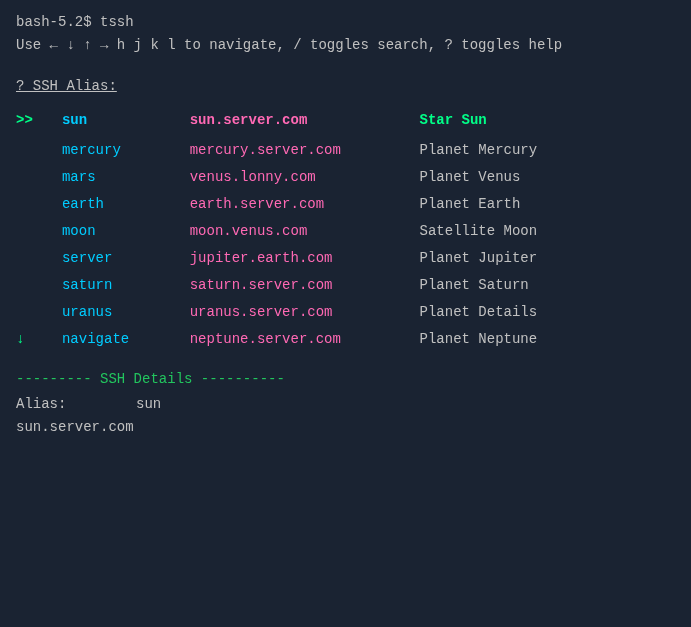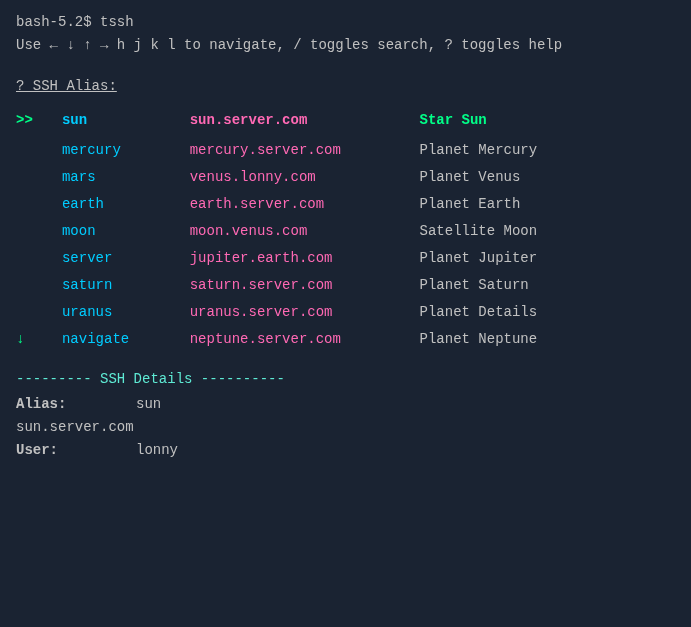--- a/index.html
+++ b/index.html
@@ -82,37 +82,36 @@
     .label-text {
       color: #c0c0c0;
     }
 
     .indicator-down {
       color: #00ff88;
       font-weight: bold;
     }
 
     .divider-line {
-      color: #5eead4;
+      color: #22c55e;
       margin-bottom: 4px;
     }
 
     .detail-section {
       margin-top: 4px;
     }
 
     .detail-row {
       display: flex;
       margin-bottom: 2px;
     }
 
     .detail-key {
       color: #c0c0c0;
       width: 120px;
-      font-weight: bold;
     }
 
     .detail-value {
       color: #c0c0c0;
     }
   </style>
 </head>
 <body>
 
 <div>
@@ -199,18 +198,14 @@
   </div>
 
   <div class="detail-section">
     <div class="detail-row">
       <span class="detail-key">Alias:</span>
       <span class="detail-value">sun</span>
     </div>
     <div class="detail-row">
       <span class="detail-value">sun.server.com</span>
     </div>
-    <div class="detail-row">
-      <span class="detail-key">User:</span>
-      <span class="detail-value">lonny</span>
-    </div>
   </div>
 </div>
 
 </body></html>

